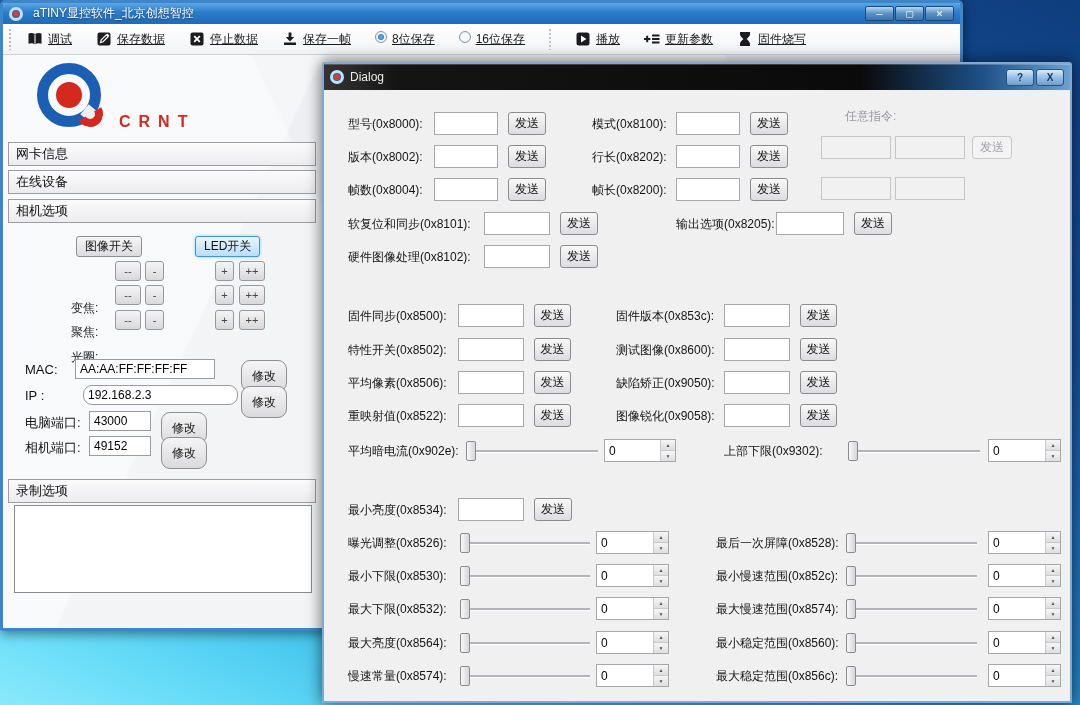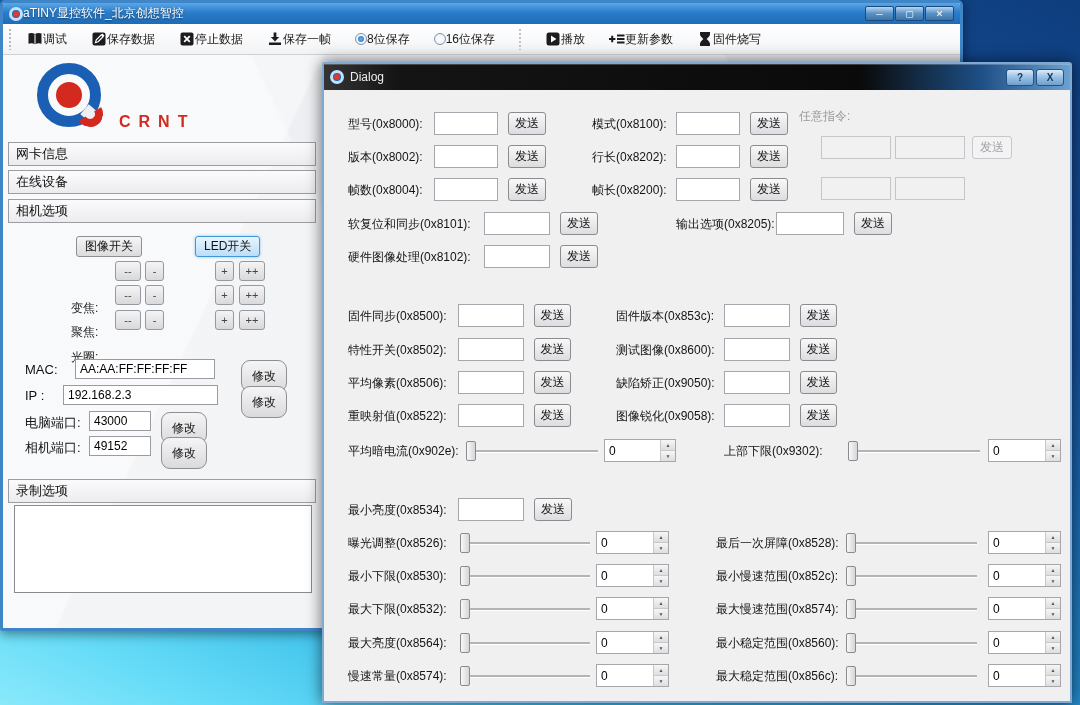--- a/index.html
+++ b/index.html
@@ -8,35 +8,35 @@
 
   
   .desktop { position:absolute; inset:0;
     background:linear-gradient(205deg,#0f3e7e 0%,#15509a 30%,#1f7fc0 55%,#35bbe8 78%,#67dcf8 92%,#8ae9fb 100%); }
 
   
   #main-window { position:absolute; left:0; top:0; width:963px; height:631px;
     border:3px solid #3f86c8; border-radius:5px 5px 3px 3px; background:#edeff2;
     box-shadow:0 3px 12px rgba(0,0,0,.45); }
   .titlebar { height:21px; background:linear-gradient(#5aa6e6,#2b7cc9 45%,#1e6cb8);
-    display:flex; align-items:center; gap:0; padding:0 6px; border-radius:2px 2px 0 0; }
+    display:flex; align-items:center; gap:10px; padding:0 6px; border-radius:2px 2px 0 0; }
   .title-text { color:#fff; font-size:12px; text-shadow:0 1px 2px rgba(0,0,0,.55); }
   .mini-logo { width:14px; height:14px; border:3px solid #bfe2ff; border-radius:50%; position:relative; background:#1d64b8; flex:0 0 auto; }
   .mini-logo::after { content:""; position:absolute; left:1px; top:1px; width:6px; height:6px; border-radius:50%; background:#e23a2a; }
   .winbtns { margin-left:auto; display:flex; gap:1px; }
   .winbtn { width:29px; height:15px; display:flex; align-items:center; justify-content:center;
     font-size:9px; color:#fff; background:linear-gradient(#b7d7f2,#5a92c6 50%,#3c74a8);
     border:1px solid #1c4a7a; border-radius:2px; cursor:default; }
 
   
   .toolbar { position:relative; height:31px; background:linear-gradient(#ffffff,#f2f3f5);
     border-bottom:1px solid #d0d1d6; display:flex; align-items:center; gap:24px; padding-left:24px; }
   .tgrip { position:absolute; left:6px; top:5px; width:2px; height:21px;
     background:repeating-linear-gradient(#b9b9bd 0 2px,transparent 2px 4px); }
-  .titem { display:flex; align-items:center; color:#1a1a1a; }
+  .titem { display:flex; align-items:flex-start; gap:5px; color:#1a1a1a;text-decoration:underline; }
   .titem svg { display:block; }
   .tsep { width:2px; height:21px; background:repeating-linear-gradient(#c2c2c6 0 2px,transparent 2px 4px); }
   .radio { width:12px; height:12px; border:1px solid #7e94a8; border-radius:50%;
     background:radial-gradient(#ffffff,#e9eff5); position:relative; }
   .radio.sel::after { content:""; position:absolute; left:2px; top:2px; width:6px; height:6px;
     border-radius:50%; background:radial-gradient(#66b1e8,#1f6fc0); }
 
   
   .client { position:relative; height:573px;
     background:
@@ -223,21 +223,21 @@
     <button class="stepbtn" style="left:112px;top:255px;width:26px">--</button>
     <button class="stepbtn" style="left:142px;top:255px">-</button>
     <button class="stepbtn" style="left:212px;top:255px">+</button>
     <button class="stepbtn" style="left:236px;top:255px;width:26px">++</button>
 
     <span class="net-label" style="left:22px;top:307px">MAC:</span>
     <input class="net-input" style="left: 72px; top: 304px; width: 140px;" value="AA:AA:FF:FF:FF:FF">
     <button class="modbtn" style="left:238px;top:305px">修改</button>
 
     <span class="net-label" style="left:22px;top:333px">IP :</span>
-    <input class="net-input" style="left: 60px; top: 330px; width: 155px;" value="192.168.2.3">
+    <input class="net-input" style="left: 80px; top: 330px; width: 155px; border-radius: 9px;" value="192.168.2.3">
     <button class="modbtn" style="left:238px;top:331px">修改</button>
 
     <span class="net-label" style="left:22px;top:359px">电脑端口:</span>
     <input class="net-input" style="left: 86px; top: 356px; width: 62px;" value="43000">
     <button class="modbtn" style="left:158px;top:357px">修改</button>
 
     <span class="net-label" style="left:22px;top:384px">相机端口:</span>
     <input class="net-input" style="left: 86px; top: 381px; width: 62px;" value="49152">
     <button class="modbtn" style="left:158px;top:382px">修改</button>
 
@@ -258,21 +258,21 @@
 
   <div class="dbody">
 
     <div class="drow" style="top:22px">
       <span class="dlabel" style="left:24px">型号(0x8000):</span>
       <input class="dinput" style="left: 110px; width: 64px;">
       <button class="btnsend" style="left:184px">发送</button>
       <span class="dlabel" style="left:268px">模式(0x8100):</span>
       <input class="dinput" style="left: 352px; width: 64px;">
       <button class="btnsend" style="left:426px">发送</button>
-      <span class="dlabel gray" style="left:475px;top:-8px">任意指令:</span>
+      <span class="dlabel gray" style="left:521px;top:-8px">任意指令:</span>
     </div>
 
     <div class="drow" style="top:55px">
       <span class="dlabel" style="left:24px">版本(0x8002):</span>
       <input class="dinput" style="left: 110px; width: 64px;">
       <button class="btnsend" style="left:184px">发送</button>
       <span class="dlabel" style="left:268px">行长(0x8202):</span>
       <input class="dinput" style="left: 352px; width: 64px;">
       <button class="btnsend" style="left:426px">发送</button>
       <input class="dinput dis" style="left: 497px; width: 70px; top: -9px;" disabled="">

